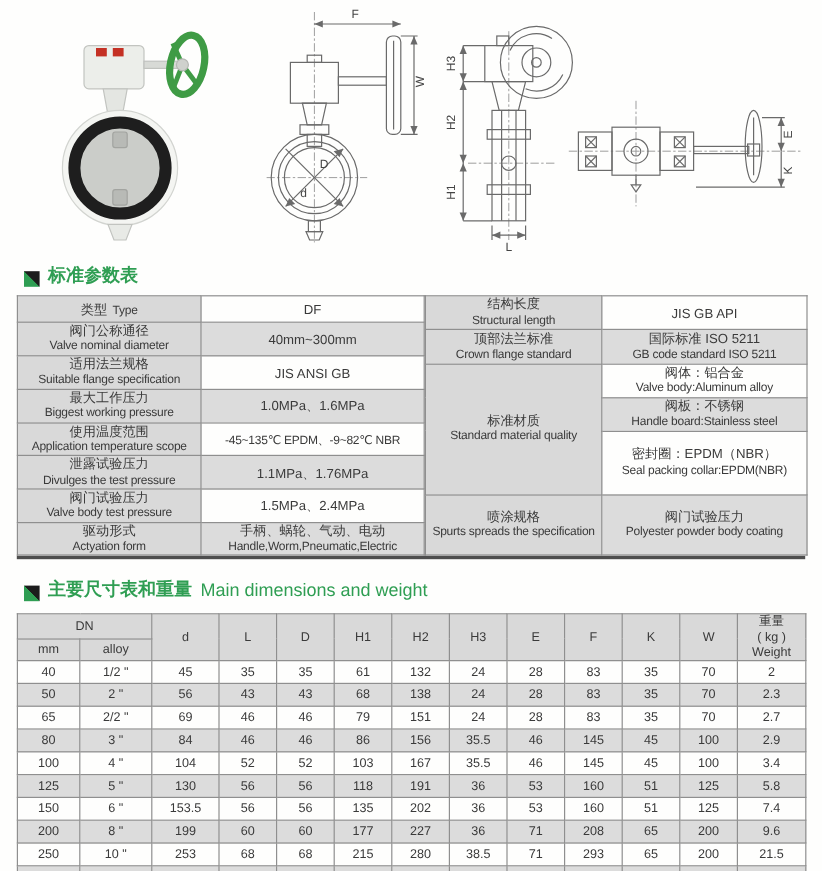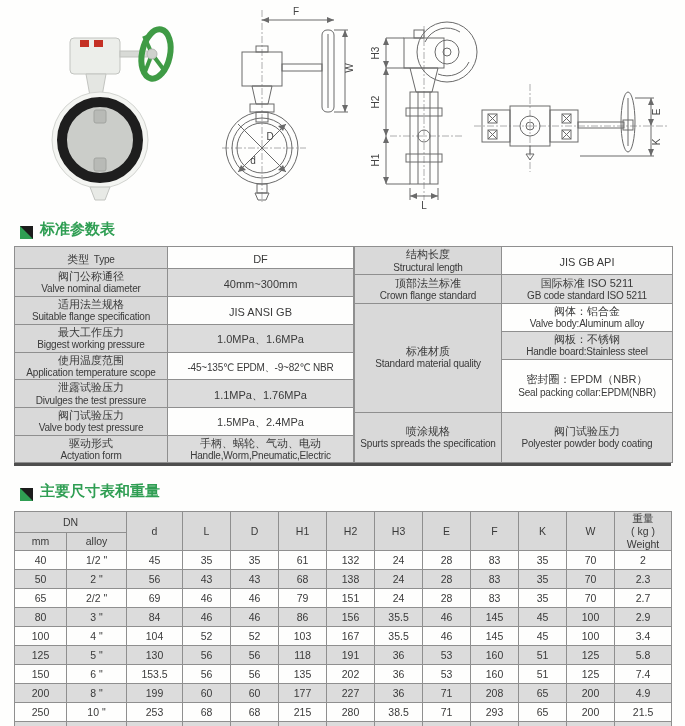--- a/index.html
+++ b/index.html
@@ -305,20 +305,21 @@
               <div class="en">Polyester powder body coating</div>
             </td>
       </tr>
     </tbody>
       </table>
   </div>
 
   <div class="section-head" style="margin-top:16px">
     <span class="sq"></span>
     <span class="sh-zh">主要尺寸表和重量</span>
+    <span class="sh-en">Main dimensions and weight</span>
   </div>
 
   <table class="dims">
     <colgroup>
       <col style="width:52px">
         <col style="width:60px">
         <col style="width:56px">
       <col style="width:48px">
         <col style="width:48px">
         <col style="width:48px">
@@ -466,21 +467,21 @@
           <td>199</td>
           <td>60</td>
           <td>60</td>
           <td>177</td>
           <td>227</td>
           <td>36</td>
           <td>71</td>
           <td>208</td>
           <td>65</td>
           <td>200</td>
-          <td>4.9</td>
+          <td>9.6</td>
         </tr>
         <tr>
           <td>250</td>
           <td>10 "</td>
           <td>253</td>
           <td>68</td>
           <td>68</td>
           <td>215</td>
           <td>280</td>
           <td>38.5</td>

